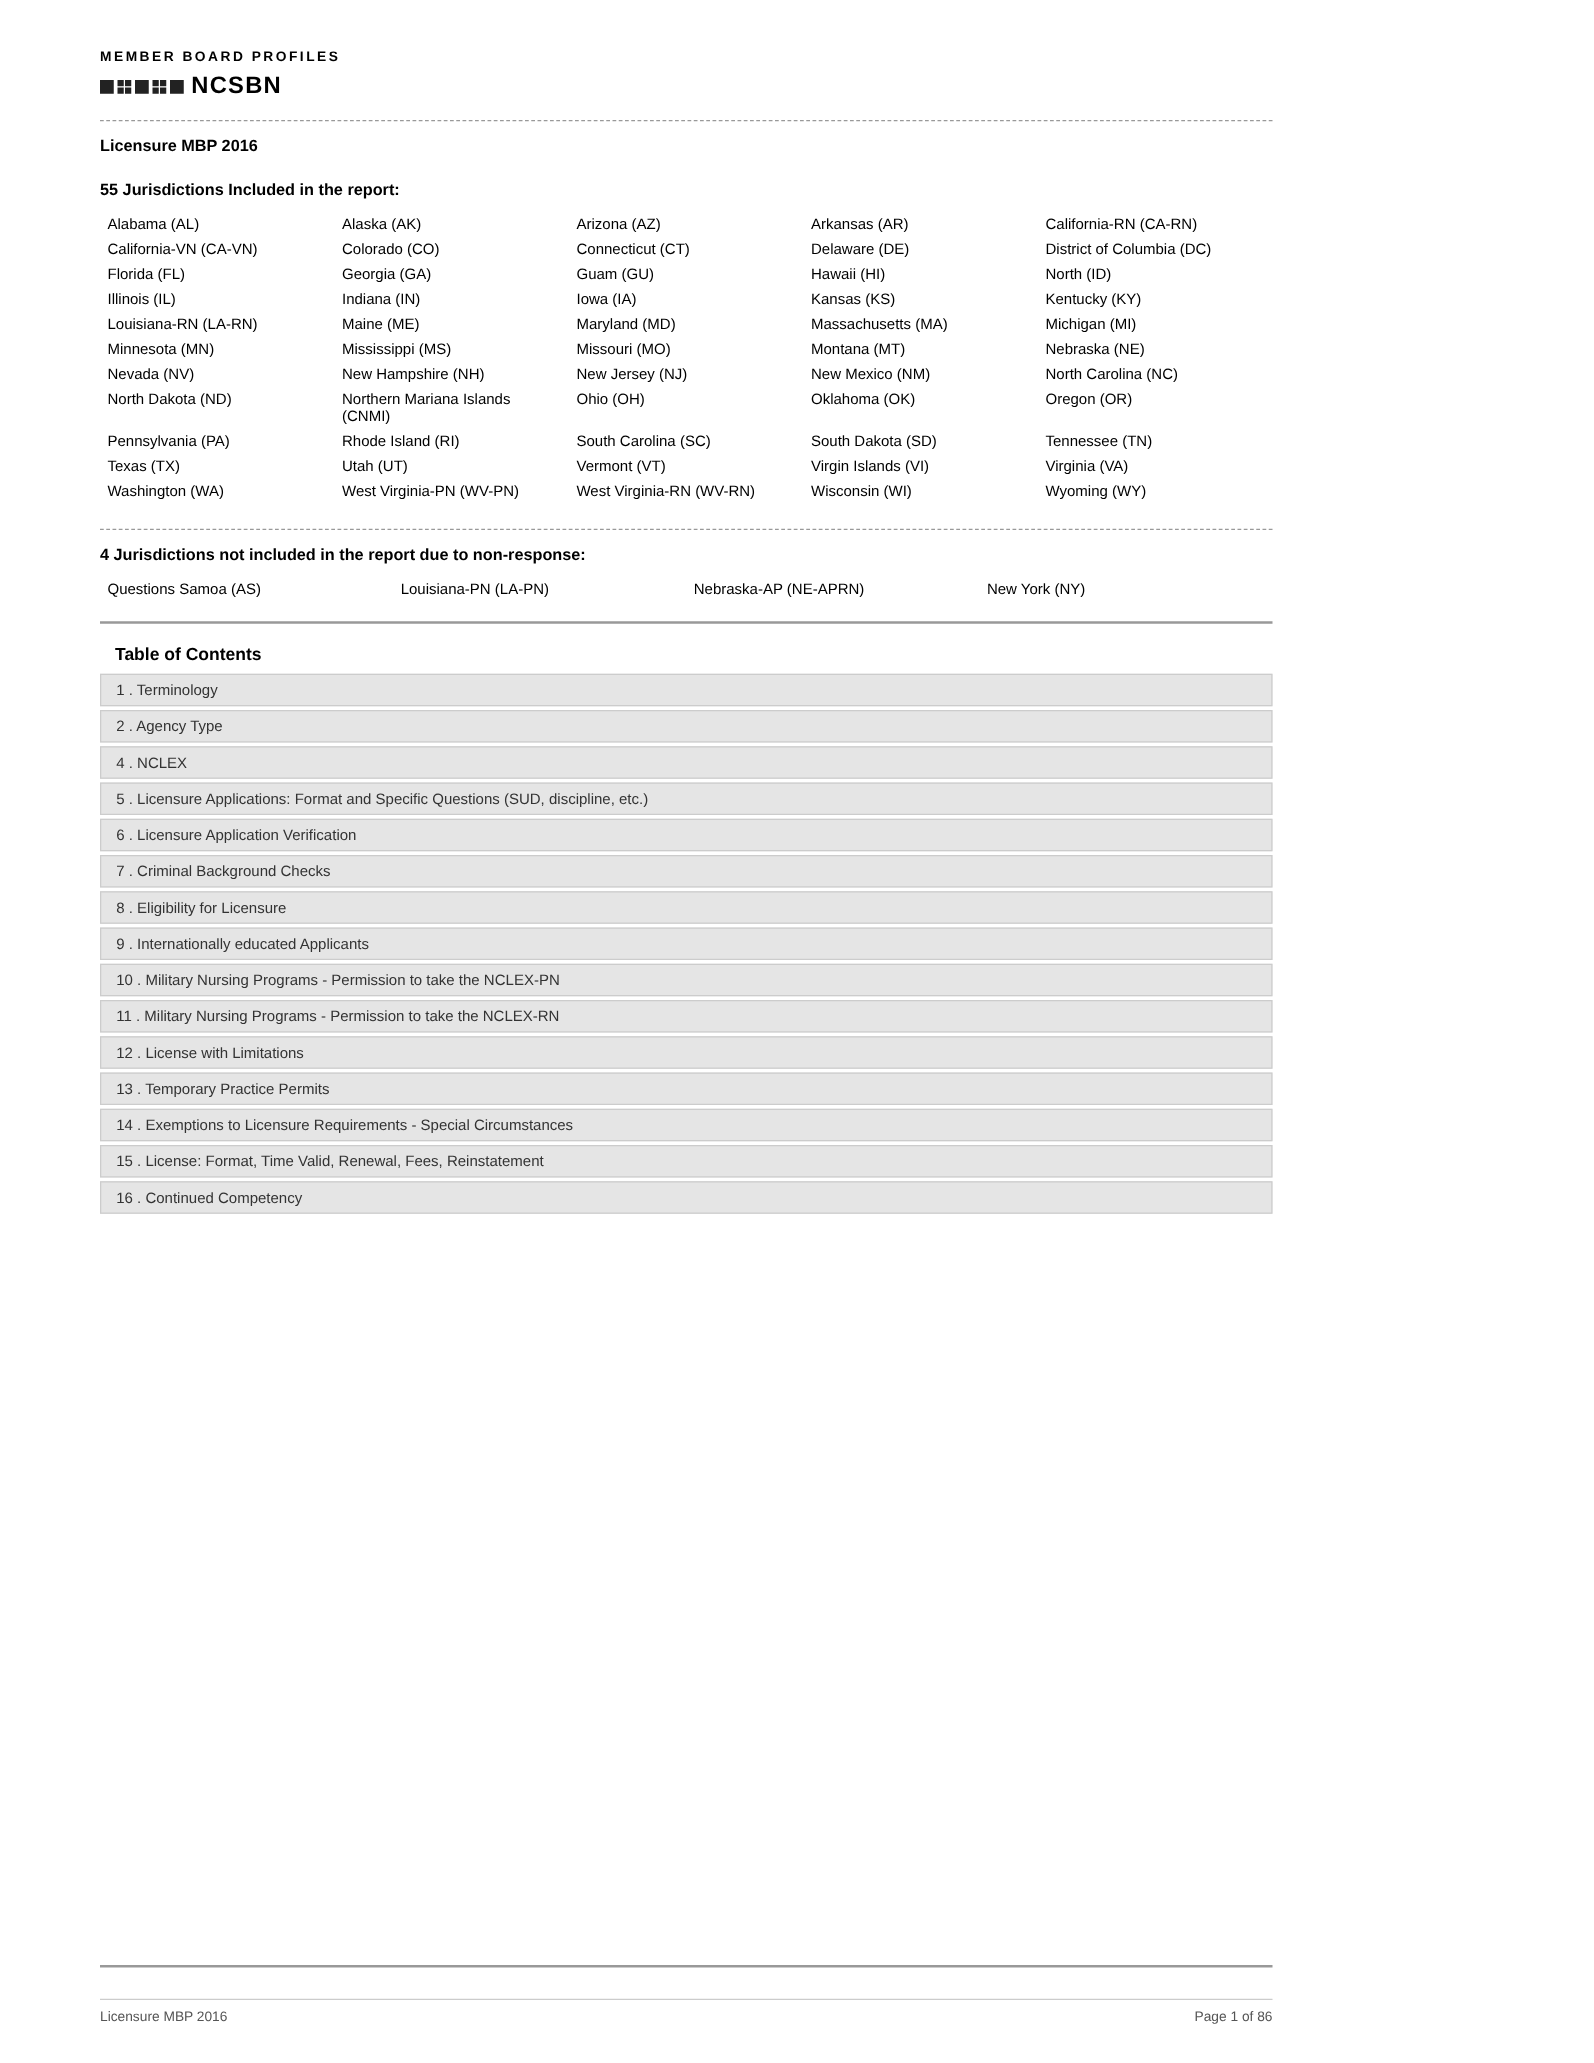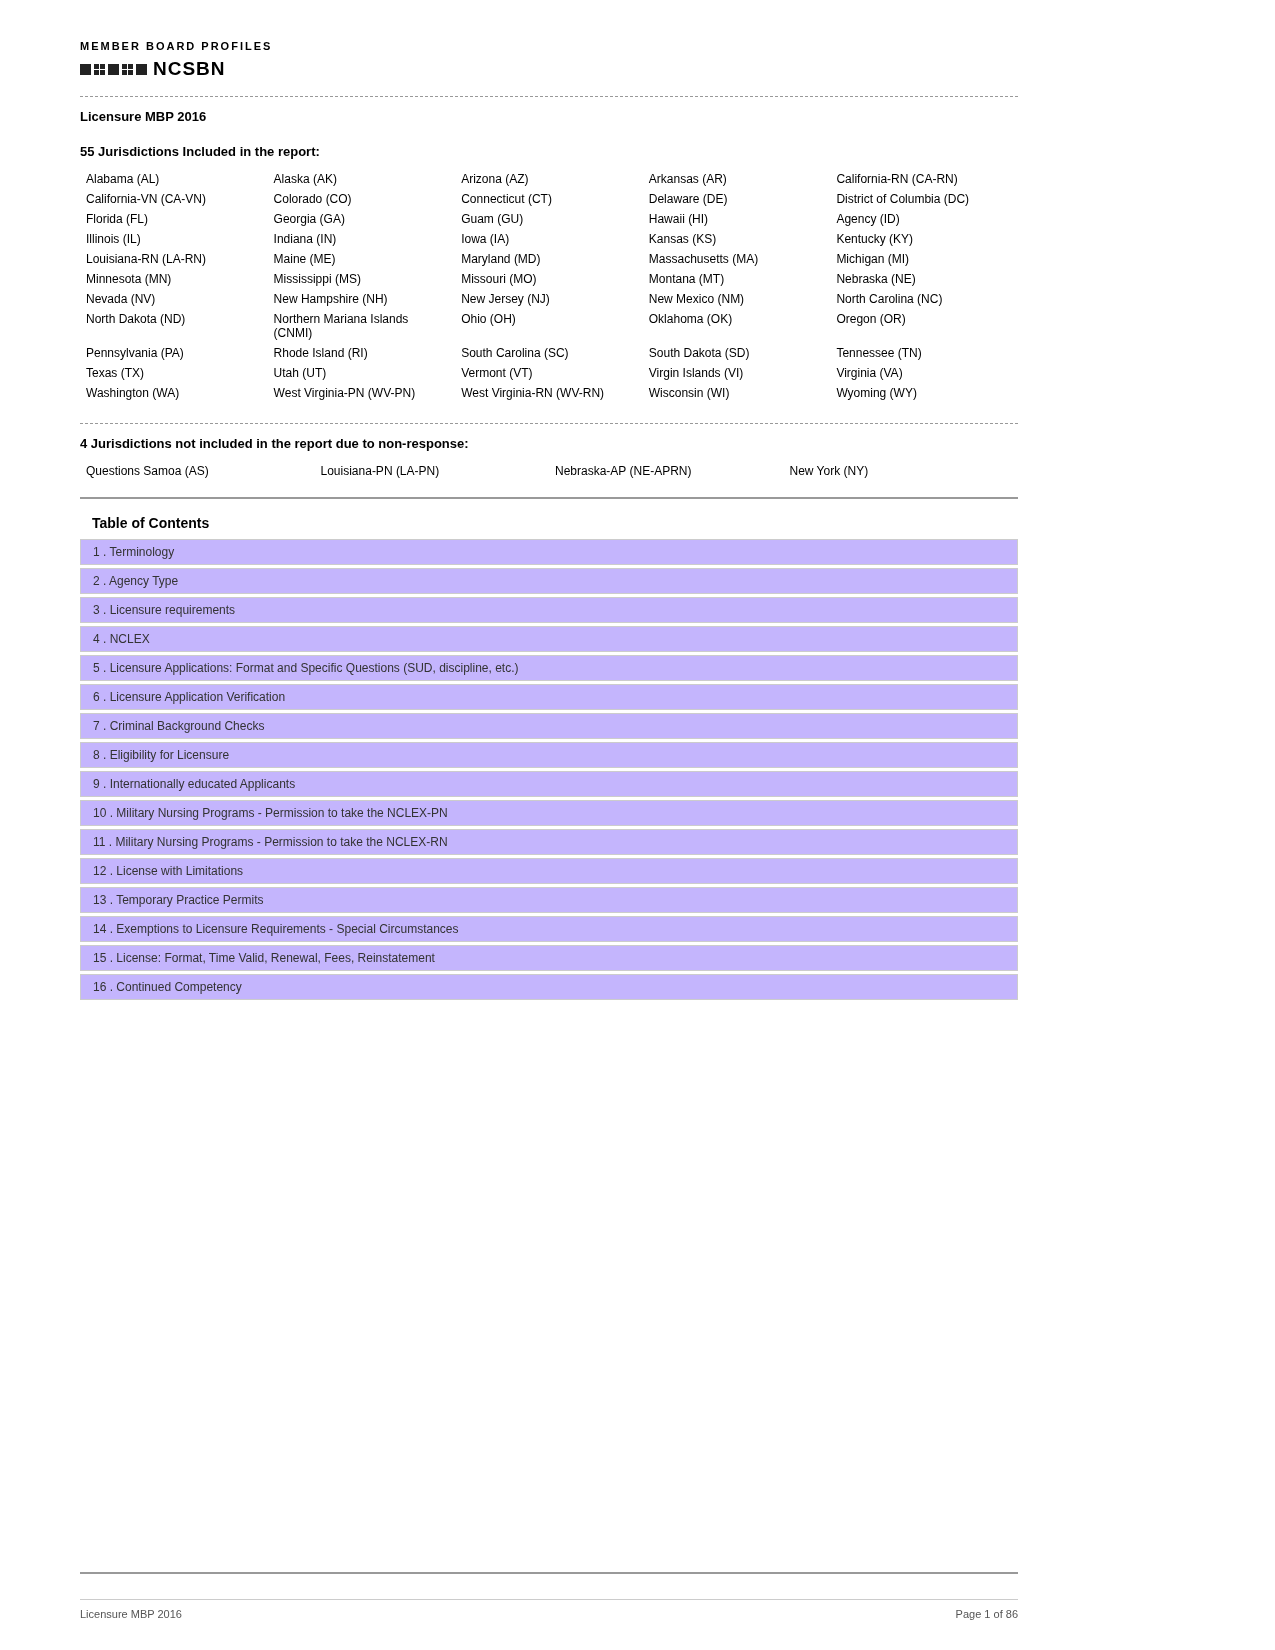--- a/index.html
+++ b/index.html
@@ -117,21 +117,21 @@
 
     .toc-title {
       font-size: 14px;
       font-weight: bold;
       margin-bottom: 8px;
       margin-left: 12px;
     }
 
     .toc-item {
       display: block;
-      background: #c4b5fd;
+      background: #e5e5e5;
       padding: 5px 12px;
       margin-bottom: 3px;
       font-size: 12px;
       color: #333;
       text-decoration: none;
       border: 1px solid #ccc;
     }
 
     .page-footer {
       position: absolute;
@@ -202,21 +202,21 @@
             <td>Colorado (CO)</td>
             <td>Connecticut (CT)</td>
             <td>Delaware (DE)</td>
             <td>District of Columbia (DC)</td>
           </tr>
           <tr>
             <td>Florida (FL)</td>
             <td>Georgia (GA)</td>
             <td>Guam (GU)</td>
             <td>Hawaii (HI)</td>
-            <td>Agency (ID)</td>
+            <td>North (ID)</td>
           </tr>
           <tr>
             <td>Illinois (IL)</td>
             <td>Indiana (IN)</td>
             <td>Iowa (IA)</td>
             <td>Kansas (KS)</td>
             <td>Kentucky (KY)</td>
           </tr>
           <tr>
             <td>Louisiana-RN (LA-RN)</td>
@@ -287,21 +287,20 @@
     </table>
   </div>
 
   <hr class="divider-solid">
 
   <div class="toc-section">
     <div class="toc-title">Table of Contents</div>
     <div id="toc-items-container">
         <a class="toc-item" href="#">1 . Terminology</a>
         <a class="toc-item" href="#">2 . Agency Type</a>
-        <a class="toc-item" href="#">3 . Licensure requirements</a>
         <a class="toc-item" href="#">4 . NCLEX</a>
         <a class="toc-item" href="#">5 . Licensure Applications: Format and Specific Questions (SUD, discipline, etc.)</a>
         <a class="toc-item" href="#">6 . Licensure Application Verification</a>
         <a class="toc-item" href="#">7 . Criminal Background Checks</a>
         <a class="toc-item" href="#">8 . Eligibility for Licensure</a>
         <a class="toc-item" href="#">9 . Internationally educated Applicants</a>
         <a class="toc-item" href="#">10 . Military Nursing Programs - Permission to take the NCLEX-PN</a>
         <a class="toc-item" href="#">11 . Military Nursing Programs - Permission to take the NCLEX-RN</a>
         <a class="toc-item" href="#">12 . License with Limitations</a>
         <a class="toc-item" href="#">13 . Temporary Practice Permits</a>

